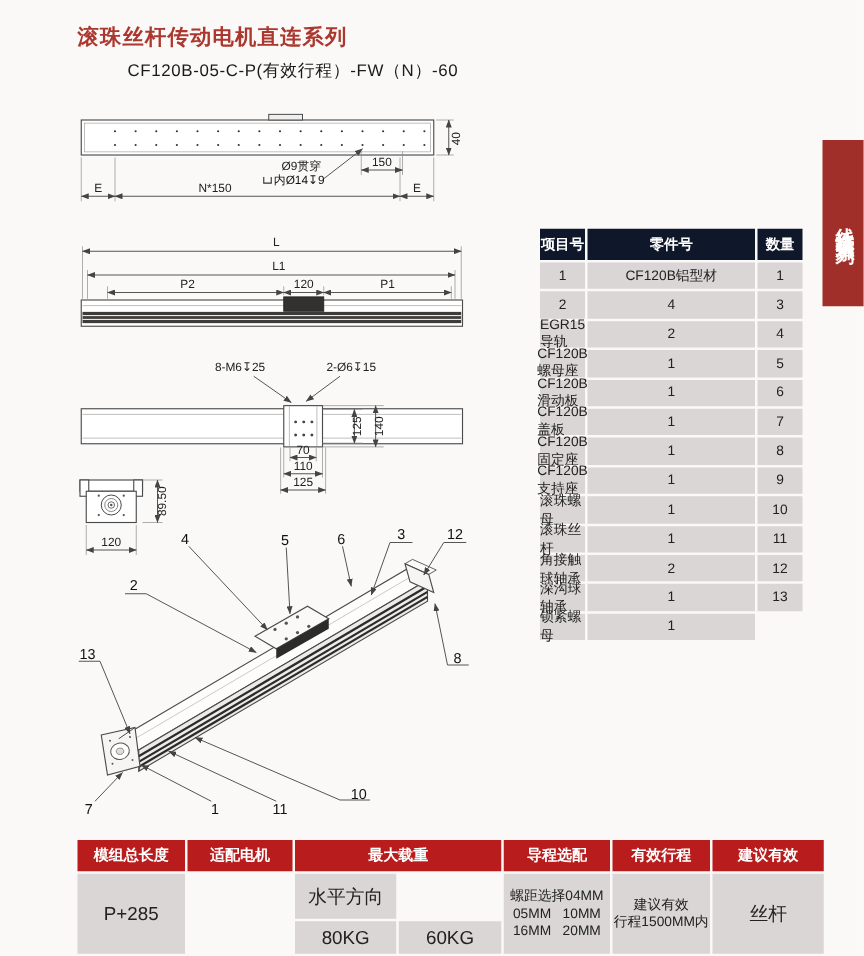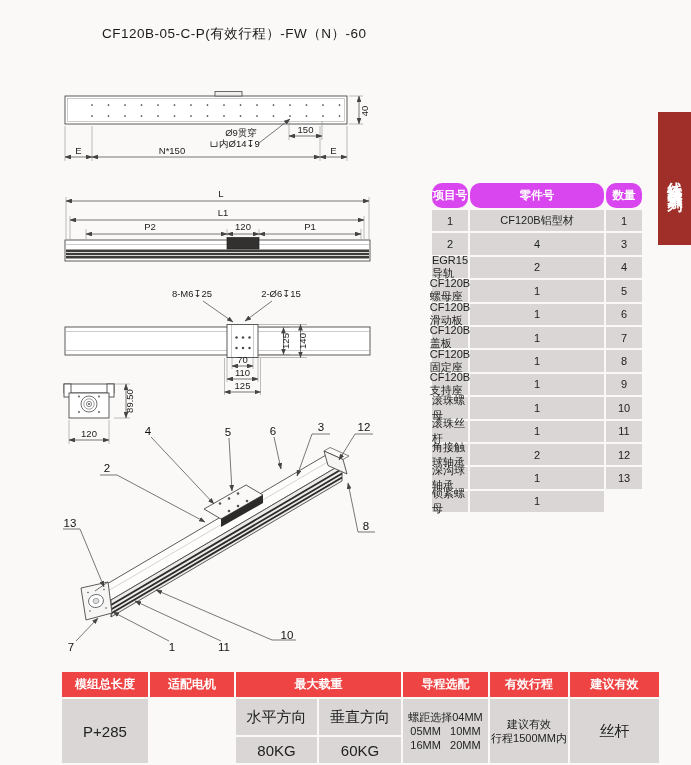--- a/index.html
+++ b/index.html
@@ -12,27 +12,27 @@
   .header .subtitle{margin-top:7px;font-size:13.5px;color:#1a1a1a;letter-spacing:.5px;margin-left:40px;}
 
   .side-tab{position:absolute;left:658px;top:112px;width:33px;height:133px;background:#9f2f28;
     color:#fff;display:flex;align-items:center;justify-content:center;
     writing-mode:vertical-rl;text-orientation:upright;font-size:15px;font-weight:bold;letter-spacing:3px;}
 
   .parts-table{position:absolute;left:432px;top:183px;display:grid;
     grid-template-columns:36px 134px 36px;grid-template-rows:25px repeat(13,21.4px);gap:2px;}
   .parts-table>div{display:flex;align-items:center;justify-content:center;background:#d9d6d5;
     font-size:11px;color:#222;}
-  .parts-table>div.ph{background:#d946ef;color:#fff;font-weight:bold;font-size:11.5px;border-radius:10px;}
+  .parts-table>div.ph{background:#0f172a;color:#fff;font-weight:bold;font-size:11.5px;}
 
   .spec-table{position:absolute;left:62px;top:672px;display:grid;
     grid-template-columns:86px 84px 81px 82px 85px 78px 89px;grid-template-rows:25px 36px 26px;gap:2px;}
   .spec-table>div{display:flex;align-items:center;justify-content:center;background:#d9d6d5;
     font-size:15px;color:#222;text-align:center;}
-  .spec-table>div.sh{background:#ef4444;color:#fff;font-weight:bold;font-size:12px;}
+  .spec-table>div.sh{background:#b91c1c;color:#fff;font-weight:bold;font-size:12px;}
   .spec-table .multi{flex-direction:column;line-height:1.28;font-size:11px;}
   .sA{grid-area:1/1}.sB{grid-area:1/2}.sC{grid-area:1/3/2/5}.sD{grid-area:1/5}.sE{grid-area:1/6}.sF{grid-area:1/7}
   .bA{grid-area:2/1/4/2}.bB{grid-area:2/2/4/3}.hl{grid-area:2/3}.hv{grid-area:3/3}
   .vl{grid-area:2/4}.vv{grid-area:3/4}.bL{grid-area:2/5/4/6}.bS{grid-area:2/6/4/7}.bD{grid-area:2/7/4/8}
 
   
   .ol{fill:#fff;stroke:#4a4a4a;stroke-width:.9;}
   .thin{stroke:#999;stroke-width:.5;fill:none;}
   .dl{stroke:#555;stroke-width:.8;fill:none;}
   .ext{stroke:#8a8a8a;stroke-width:.55;fill:none;}
@@ -219,20 +219,21 @@
       <text class="co" x="70" y="527">13</text>
       <text class="co" x="366" y="530">8</text>
       <text class="co" x="71" y="651">7</text>
       <text class="co" x="172" y="651">1</text>
       <text class="co" x="224" y="651">11</text>
       <text class="co" x="287" y="639">10</text>
     </g>
   </svg>
 
   <div class="header">
+    <h1>滚珠丝杆传动电机直连系列</h1>
     <div class="subtitle">CF120B-05-C-P(有效行程）-FW（N）-60</div>
   </div>
 
   <div class="side-tab">
     <span>线性模组系列</span>
   </div>
 
   <div class="parts-table">
     <div class="ph">项目号</div>
     <div class="ph">零件号</div>
@@ -296,21 +297,20 @@
     <div class="sh sD">导程选配</div>
     <div class="sh sC">最大载重</div>
     <div class="sh sE">有效行程</div>
     <div class="sh sF">建议有效</div>
 
     <div class="bA">P+285</div>
 
 
     <div class="hl">水平方向</div>
     <div class="hv">80KG</div>
-    <div class="vl">垂直方向</div>
     <div class="vv">60KG</div>
 
     <div class="bL multi">
       <span>螺距选择04MM</span>
       <span>05MM&nbsp;&nbsp;&nbsp;10MM</span>
       <span>16MM&nbsp;&nbsp;&nbsp;20MM</span>
     </div>
 
     <div class="bS multi">
       <span>建议有效</span>

